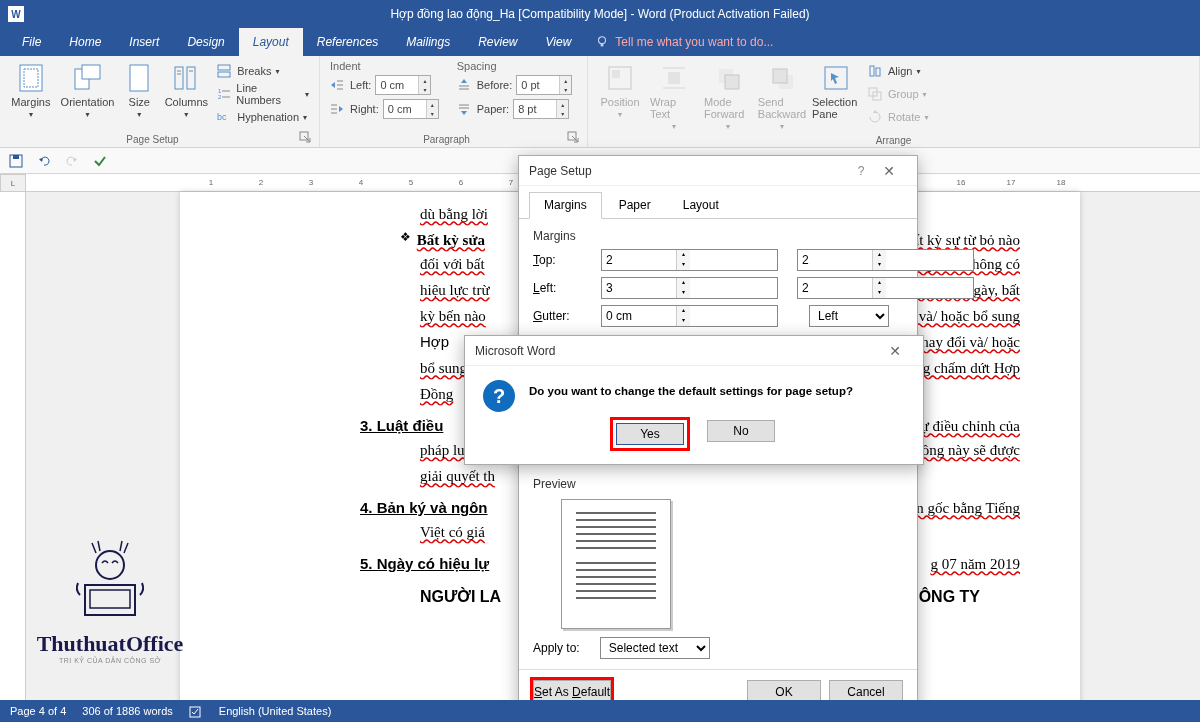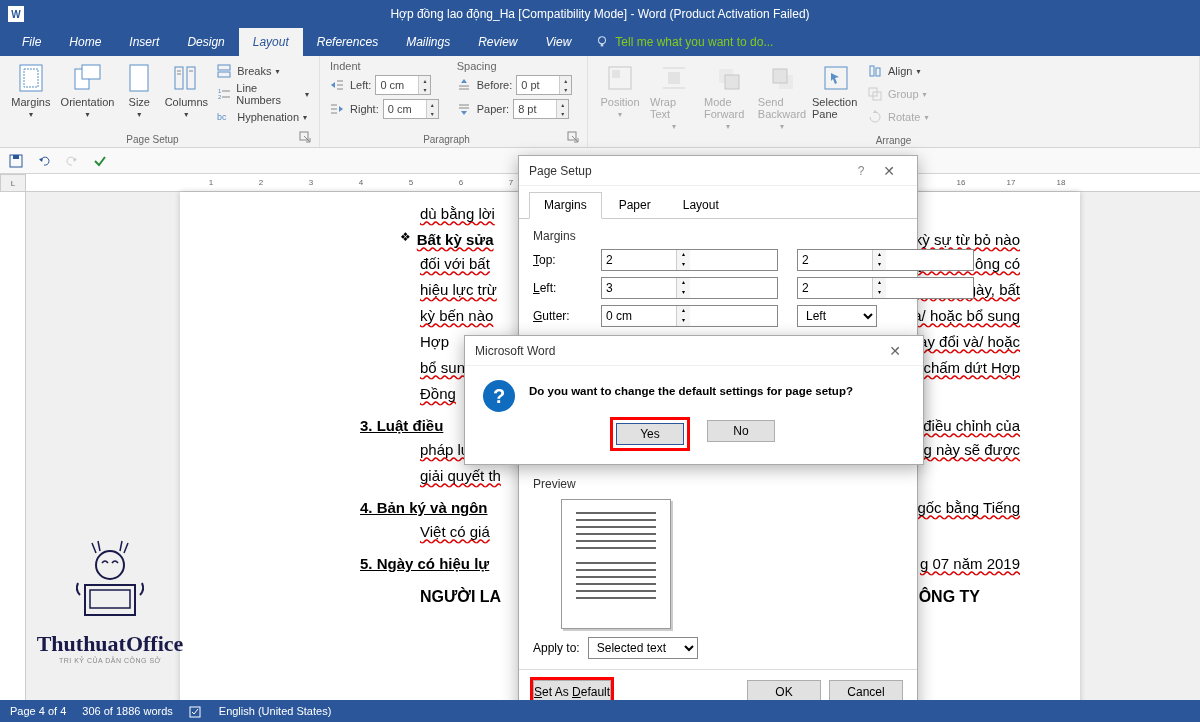--- a/index.html
+++ b/index.html
@@ -4,21 +4,21 @@
 <style>
 * { margin: 0; padding: 0; box-sizing: border-box; font-family: 'Segoe UI', Tahoma, sans-serif; }
 body { background: #f0f0f0; width: 1200px; height: 722px; overflow: hidden; position: relative; }
 
 .titlebar { background: #2b579a; color: #fff; height: 28px; display: flex; align-items: center; justify-content: center; font-size: 12px; position: relative; }
 .titlebar .doc-icon { position: absolute; left: 8px; width: 16px; height: 16px; background: #fff; font-size: 10px; color: #2b579a; display: flex; align-items: center; justify-content: center; font-weight: bold; }
 
 .menubar { background: #2b579a; height: 28px; display: flex; align-items: center; padding: 0 8px; }
 .menubar .tab { color: #fff; padding: 0 14px; font-size: 12px; height: 28px; display: flex; align-items: center; cursor: pointer; font-style: italic; }
 .menubar .tab.active { background: #f3f3f3; color: #2b579a; }
-.menubar .tell-me { color: #84cc16; font-size: 12px; margin-left: 10px; display: flex; align-items: center; gap: 6px; }
+.menubar .tell-me { color: #fca5a5; font-size: 12px; margin-left: 10px; display: flex; align-items: center; gap: 6px; }
 .menubar .bulb { width: 14px; height: 14px; }
 
 .ribbon { background: #f3f3f3; height: 92px; border-bottom: 1px solid #d4d4d4; display: flex; }
 .ribbon-group { border-right: 1px solid #e1e1e1; padding: 4px 6px 2px; display: flex; flex-direction: column; justify-content: space-between; }
 .ribbon-group-label { font-size: 10px; color: #666; text-align: center; padding-top: 2px; }
 .ribbon-row { display: flex; gap: 2px; align-items: flex-start; }
 .ribbon-btn-lg { width: 52px; display: flex; flex-direction: column; align-items: center; gap: 2px; padding: 2px; font-size: 11px; color: #444; cursor: pointer; }
 .ribbon-btn-lg .ic { width: 32px; height: 32px; display: flex; align-items: center; justify-content: center; }
 .ribbon-btn-lg.disabled { color: #aaa; }
 .ribbon-btn-lg.disabled .ic svg { opacity: 0.4; }
@@ -35,21 +35,21 @@
 .qat .qbtn { width: 20px; height: 20px; display: flex; align-items: center; justify-content: center; }
 
 .workspace { position: relative; background: #f0f0f0; height: 530px; }
 .ruler-h { position: absolute; top: 0; left: 26px; right: 0; height: 18px; background: #fff; border-bottom: 1px solid #ccc; font-size: 8px; color: #666; display: flex; align-items: center; padding-left: 160px; }
 .ruler-h .tick { width: 50px; text-align: center; }
 .ruler-corner { position: absolute; top: 0; left: 0; width: 26px; height: 18px; background: #f0f0f0; border: 1px solid #ccc; font-size: 8px; color: #666; display: flex; align-items: center; justify-content: center; }
 .ruler-v { position: absolute; top: 18px; left: 0; width: 26px; bottom: 0; background: #fff; border-right: 1px solid #ccc; }
 
 .page { position: absolute; top: 18px; left: 180px; width: 900px; height: 530px; background: #fff; box-shadow: 0 0 6px rgba(0,0,0,0.2); padding: 10px 60px; font-family: 'Times New Roman', serif; font-size: 15px; line-height: 1.6; color: #000; }
 .page p { margin-bottom: 2px; }
-.page .wavy { text-decoration: underline wavy #d00; text-decoration-skip-ink: none; }
+.page .wavy { text-decoration: underline wavy #d00; text-decoration-skip-ink: none; font-family: Liberation Serif, serif; }
 .page .bullet { display: flex; gap: 6px; }
 .page .bullet-mark { font-size: 12px; }
 .page h4 { font-weight: bold; text-decoration: underline; font-size: 15px; margin-top: 6px; }
 .page .center-b { text-align: center; font-weight: bold; font-size: 16px; margin-top: 8px; }
 
 .dialog { position: absolute; background: #fff; border: 1px solid #aaa; box-shadow: 0 4px 16px rgba(0,0,0,0.3); font-size: 12px; }
 .dlg-title { height: 30px; display: flex; align-items: center; padding: 0 10px; font-size: 12px; color: #333; border-bottom: 1px solid #eee; }
 .dlg-title .spacer { flex: 1; }
 .dlg-x { width: 36px; text-align: center; font-size: 14px; color: #666; cursor: pointer; }
 .dlg-q { width: 20px; text-align: center; color: #888; }
@@ -60,21 +60,21 @@
 .ps-tab.active { border: 1px solid #ccc; border-bottom: 1px solid #fff; background: #fff; margin-bottom: -1px; }
 .ps-body { padding: 10px 14px; }
 .ps-sec-label { font-size: 12px; color: #333; margin-bottom: 6px; }
 .ps-grid { display: grid; grid-template-columns: 60px 90px 90px 90px; gap: 6px 8px; align-items: center; margin-bottom: 4px; }
 .ps-grid label { font-size: 12px; }
 .ps-grid .u { text-decoration: underline; }
 .dlg-input { height: 22px; border: 1px solid #888; padding: 0 16px 0 4px; font-size: 12px; position: relative; background: #fff; }
 .dlg-spin { position: relative; display: inline-block; }
 .dlg-spin .sp { position: absolute; right: 1px; top: 1px; width: 14px; height: 20px; display: flex; flex-direction: column; }
 .dlg-spin .sp div { flex: 1; background: #f5f5f5; border-left: 1px solid #ccc; font-size: 6px; text-align: center; line-height: 9px; }
-.dlg-select { height: 22px; border: 1px solid #888; padding: 0 4px; font-size: 12px; background: #fff; width: 80px; }
+.dlg-select { height: 22px; border: 1px solid #888; padding: 0 4px; font-size: 12px; background: #fff; width: 80px; margin-left: 12px; }
 .ps-preview { margin-top: 10px; }
 .prev-box { width: 110px; height: 130px; border: 1px solid #999; margin: 8px 0 8px 28px; background: #fff; padding: 12px 14px; box-shadow: 2px 2px 0 #ccc; }
 .prev-box .ln { height: 2px; background: #666; margin-bottom: 5px; }
 .ps-apply { display: flex; align-items: center; gap: 8px; margin-top: 6px; }
 .ps-footer { border-top: 1px solid #ddd; padding: 10px 14px; display: flex; gap: 8px; align-items: center; }
 .dlg-btn { min-width: 74px; height: 24px; border: 1px solid #adadad; background: #e1e1e1; font-size: 12px; cursor: pointer; }
 .hl-red { outline: 3px solid #ff0000; }
 
 .confirm-dlg { top: 335px; left: 464px; width: 460px; }
 .confirm-body { padding: 16px 16px 12px 64px; position: relative; font-size: 11.5px; line-height: 1.6; }

